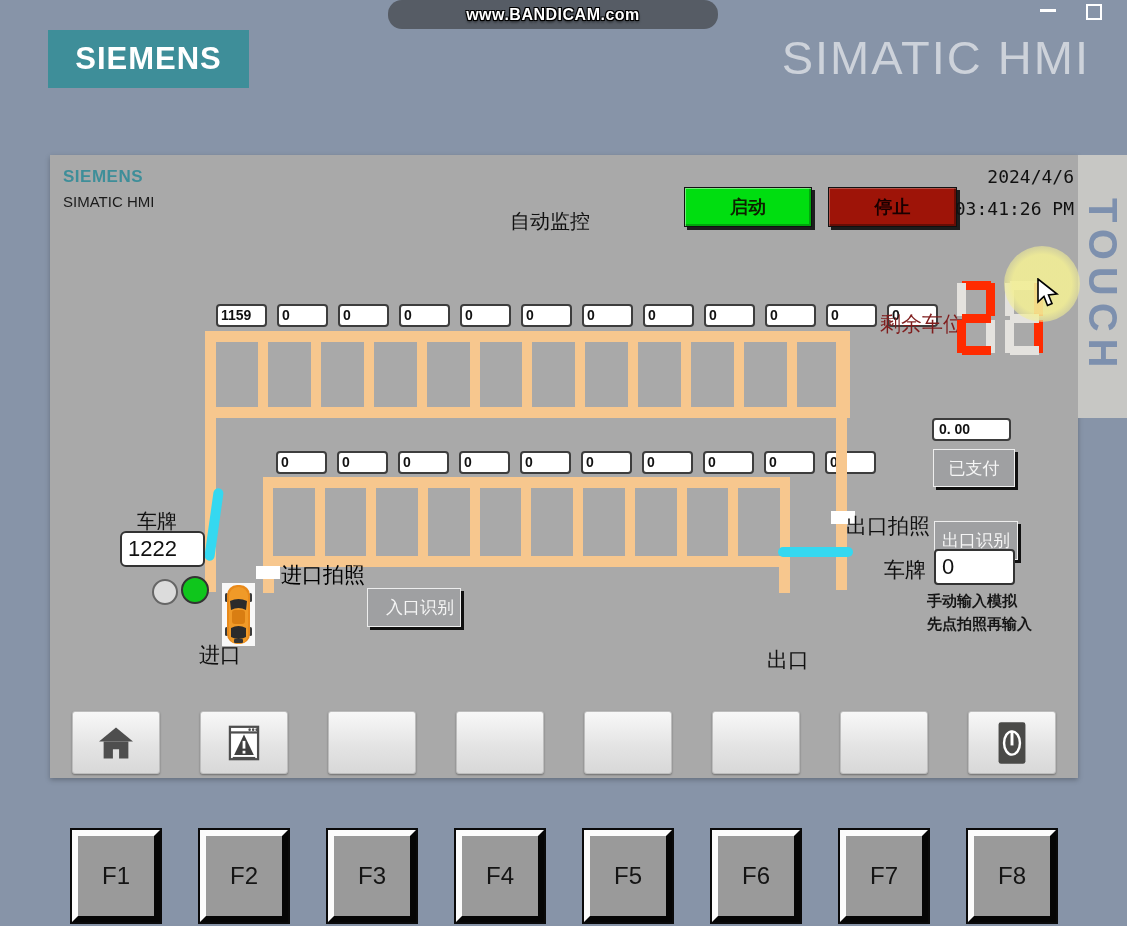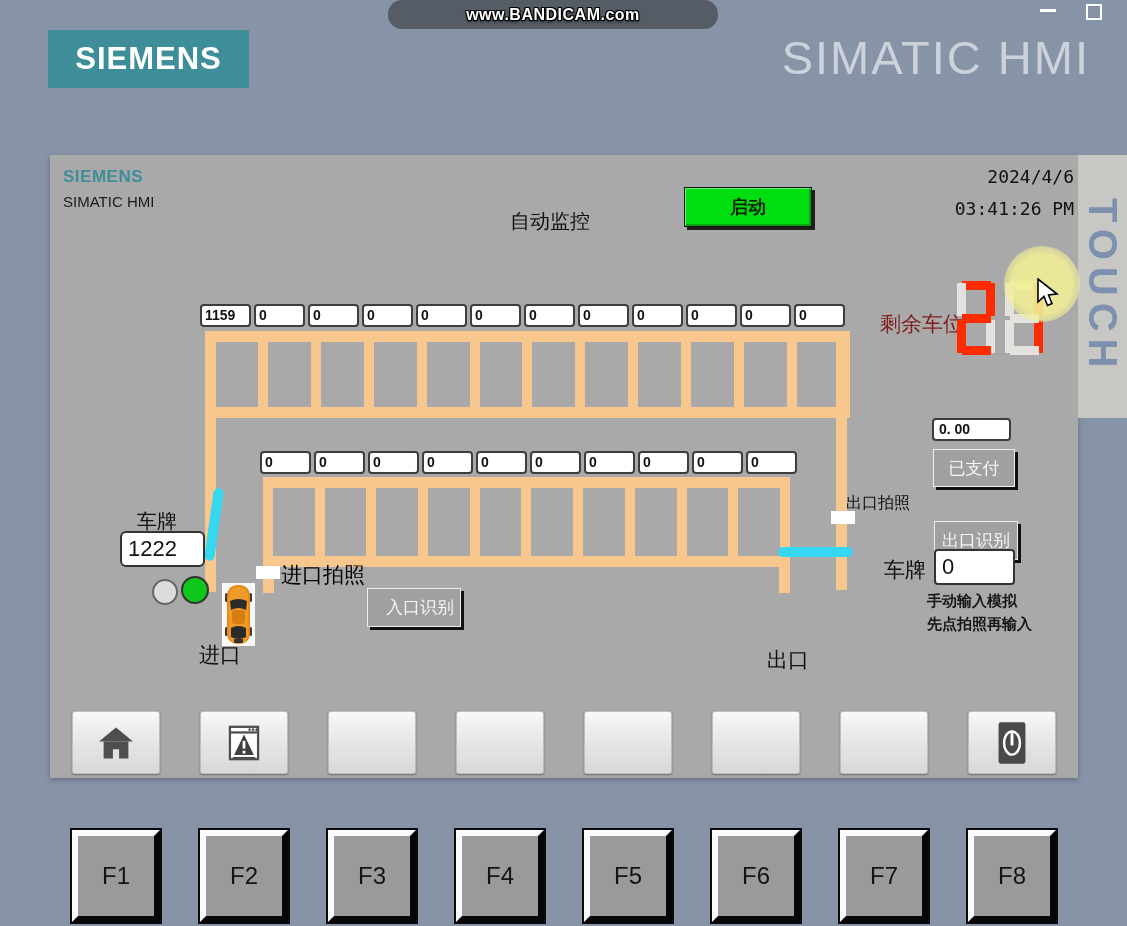--- a/index.html
+++ b/index.html
@@ -34,21 +34,21 @@
   #stop-btn{position:absolute;left:778px;top:32px;width:127px;height:38px;background:var(--stop_red);
     border:1px solid #111;box-shadow:3px 3px 0 #1d1d1d, inset 1px 1px 0 rgba(255,255,255,.25), inset -2px -2px 0 rgba(0,0,0,.35);
     display:flex;align-items:center;justify-content:center;font-size:18px;font-weight:bold;color:#1a0000;}
   #scr-date{position:absolute;right:4px;top:11px;font-family:"DejaVu Sans Mono",monospace;font-size:18px;color:#111;text-align:right;}
   #scr-time{position:absolute;right:4px;top:43px;font-family:"DejaVu Sans Mono",monospace;font-size:18px;color:#111;}
   #alarm-page-btn{position:absolute;left:14px;top:88px;width:116px;height:40px;background:#A9A9A9;
     border:2px solid;border-color:#ECECEC #3A3A3A #3A3A3A #ECECEC;outline:1px solid #000;box-shadow:3px 3px 0 #000;
     display:flex;align-items:center;justify-content:center;font-size:21px;font-weight:bold;color:#0c0c0c;}
 
   
-  .field-row{position:absolute;display:flex;gap:3px;}
+  .field-row{position:absolute;display:flex;gap:10px;margin-left:16px;}
   #top-counters{left:150px;top:149px;}
   #mid-counters{left:210px;top:296px;}
   .num-field{width:51px;height:23px;background:#fff;border:2px solid #3d3d3d;border-radius:4px;box-sizing:border-box;
     font-weight:bold;font-size:14px;color:#111;padding:1px 0 0 3px;line-height:17px;}
   #top-counters .num-field:first-child{letter-spacing:0;}
 
   
   .pframe{position:absolute;box-sizing:border-box;border-top:11px solid var(--accent_orange);
     border-bottom:11px solid var(--accent_orange);display:flex;justify-content:space-between;}
   #upper-frame{left:155px;top:176px;width:645px;height:87px;}
@@ -90,21 +90,21 @@
   .seg-b{right:0;top:2px;width:9px;height:33px}
   .seg-c{right:0;bottom:2px;width:9px;height:33px}
   .seg-d{left:5px;bottom:0;width:29px;height:9px}
   .seg-e{left:0;bottom:2px;width:9px;height:33px}
   .seg-f{left:0;top:2px;width:9px;height:33px}
   .seg-g{left:5px;top:33px;width:29px;height:9px}
 
   #amount-field{position:absolute;left:882px;top:263px;width:79px;height:23px;background:#fff;border:2px solid #3d3d3d;
     border-radius:4px;box-sizing:border-box;font-weight:bold;font-size:14px;color:#111;padding:1px 0 0 5px;}
   #paid-btn{left:883px;top:294px;width:80px;height:36px;}
-  #exit-photo-label{position:absolute;left:796px;top:338px;font-size:16px;color:#111;}
+  #exit-photo-label{position:absolute;left:796px;top:357px;font-size:21px;color:#111;}
   #exit-recog-btn{left:884px;top:366px;width:82px;height:37px;}
   #exit-plate-label{position:absolute;left:834px;top:401px;font-size:21px;color:#111;}
   #exit-plate-field{position:absolute;left:884px;top:394px;width:81px;height:36px;background:#fff;border:2px solid #333;
     border-radius:4px;box-sizing:border-box;font-size:22px;color:#111;padding:3px 0 0 6px;}
   #hint1{position:absolute;left:877px;top:437px;font-size:15px;font-weight:bold;color:#161616;}
   #hint2{position:absolute;left:877px;top:460px;font-size:15px;font-weight:bold;color:#161616;}
   #exit-label{position:absolute;left:717px;top:491px;font-size:21px;color:#111;}
 
   
   #navbar{position:absolute;left:0;top:556px;width:1028px;height:63px;}
@@ -133,20 +133,21 @@
 <div id="win-min"></div>
 <div id="win-max"></div>
 <div id="siemens-logo">SIEMENS</div>
 <div id="simatic-title">SIMATIC HMI</div>
 
 <div id="screen">
   <div id="scr-logo">SIEMENS</div>
   <div id="scr-logo-sub">SIMATIC HMI</div>
   <div id="scr-title">自动监控</div>
   <div id="start-btn">启动</div>
+  <div id="stop-btn">停止</div>
   <div id="scr-date">2024/4/6</div>
   <div id="scr-time">03:41:26 PM</div>
 
   <div id="top-counters" class="field-row">
       <div class="num-field">1159</div>
       <div class="num-field">0</div>
       <div class="num-field">0</div>
       <div class="num-field">0</div>
       <div class="num-field">0</div>
       <div class="num-field">0</div>

